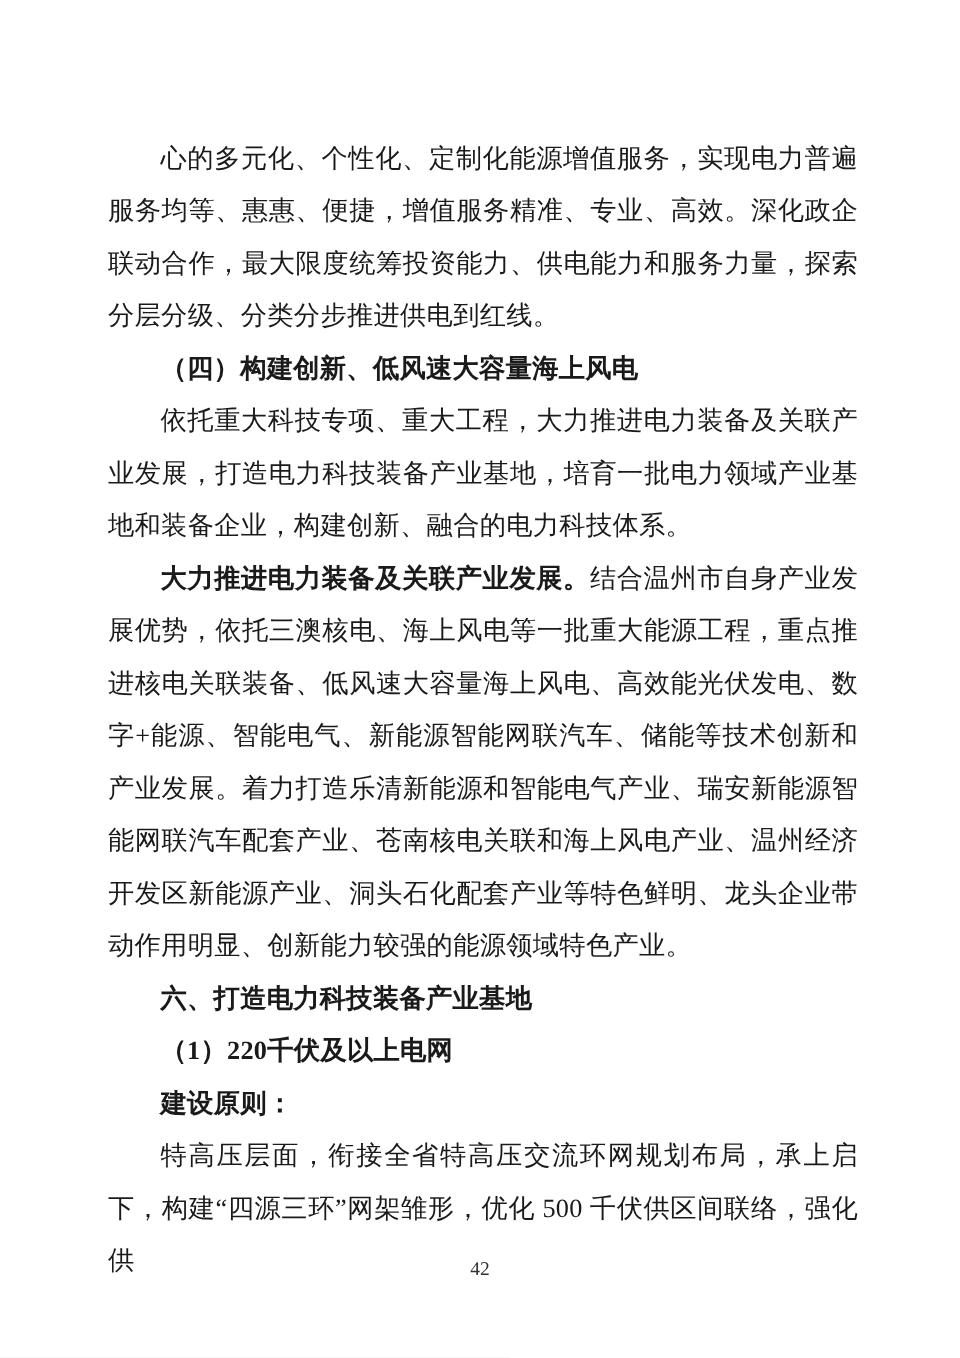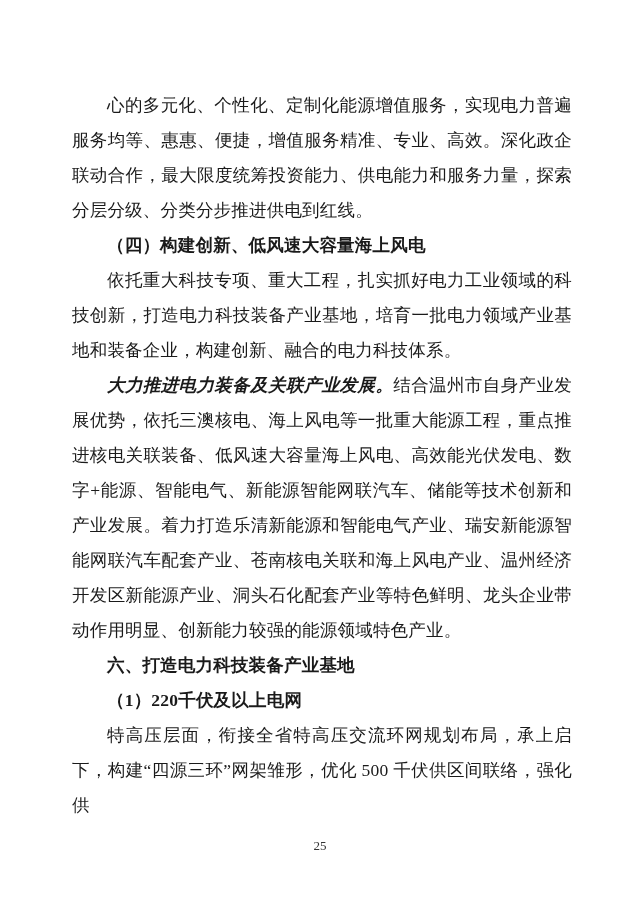--- a/index.html
+++ b/index.html
@@ -33,21 +33,20 @@
   }
   .indent {
     text-indent: 35px;
   }
   .heading {
     font-weight: bold;
     text-indent: 35px;
   }
   .lead-bold {
     font-weight: bold;
-    font-style: italic;
   }
   .pagenum {
     position: absolute;
     top: 838px;
     left: 0;
     width: 640px;
     text-align: center;
     font-size: 13px;
     font-family: "Liberation Serif", "DejaVu Serif", serif;
     color: #333;
@@ -56,29 +55,30 @@
 </head>
 <body>
 
 <div class="page">
   <div class="content">
 
     <p class="indent">心的多元化、个性化、定制化能源增值服务，实现电力普遍服务均等、惠惠、便捷，增值服务精准、专业、高效。深化政企联动合作，最大限度统筹投资能力、供电能力和服务力量，探索分层分级、分类分步推进供电到红线。</p>
 
     <p class="heading">（四）构建创新、低风速大容量海上风电</p>
 
-    <p class="indent">依托重大科技专项、重大工程，扎实抓好电力工业领域的科技创新，打造电力科技装备产业基地，培育一批电力领域产业基地和装备企业，构建创新、融合的电力科技体系。</p>
+    <p class="indent">依托重大科技专项、重大工程，大力推进电力装备及关联产业发展，打造电力科技装备产业基地，培育一批电力领域产业基地和装备企业，构建创新、融合的电力科技体系。</p>
 
     <p class="indent"><span class="lead-bold">大力推进电力装备及关联产业发展。</span><span>结合温州市自身产业发展优势，依托三澳核电、海上风电等一批重大能源工程，重点推进核电关联装备、低风速大容量海上风电、高效能光伏发电、数字+能源、智能电气、新能源智能网联汽车、储能等技术创新和产业发展。着力打造乐清新能源和智能电气产业、瑞安新能源智能网联汽车配套产业、苍南核电关联和海上风电产业、温州经济开发区新能源产业、洞头石化配套产业等特色鲜明、龙头企业带动作用明显、创新能力较强的能源领域特色产业。</span></p>
 
     <p class="heading">六、打造电力科技装备产业基地</p>
 
 
 
     <p class="heading">（1）220千伏及以上电网</p>
 
+    <p class="heading">建设原则：</p>
 
     <p class="indent">特高压层面，衔接全省特高压交流环网规划布局，承上启下，构建“四源三环”网架雏形，优化 500 千伏供区间联络，强化供</p>
 
   </div>
 
-  <div class="pagenum">25</div>
+  <div class="pagenum">42</div>
 </div>
 
 </body></html>

